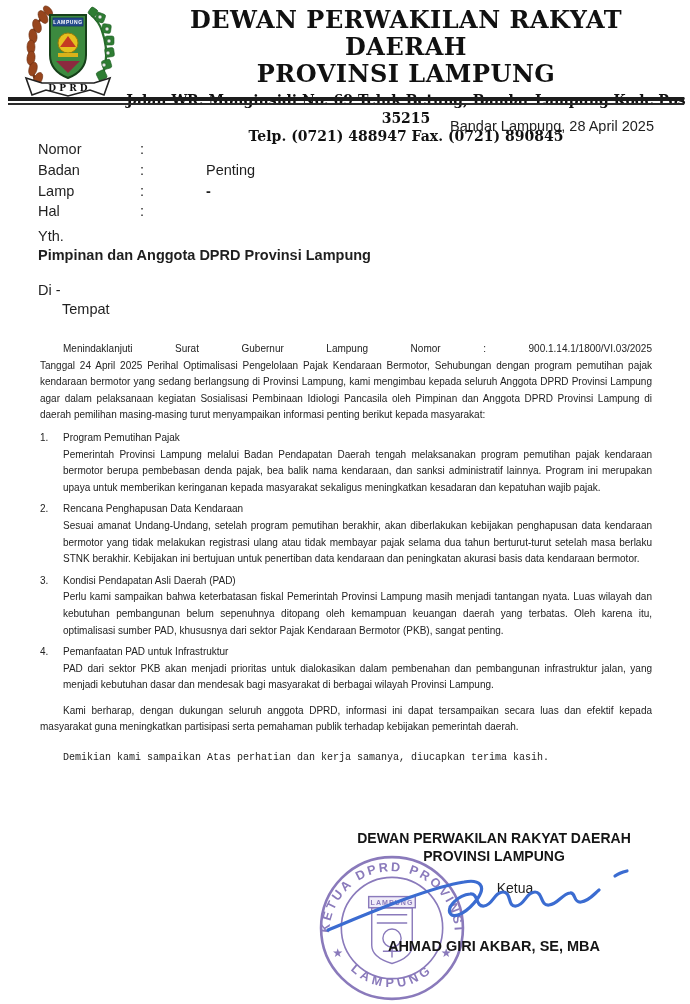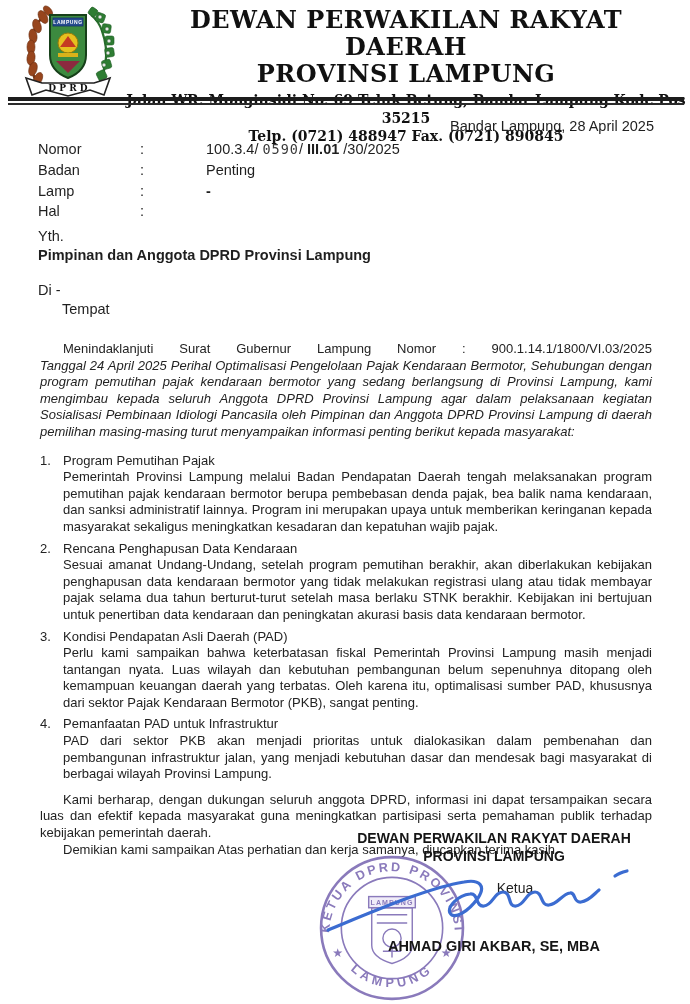--- a/index.html
+++ b/index.html
@@ -27,31 +27,31 @@
   .meta-value{}
   .stamped-num{font-family:"DejaVu Sans Mono","Liberation Mono",monospace;
     font-size:13.5px; letter-spacing:1px; color:#3a3a3a;}
   .bold{font-weight:bold;}
   
   .recipient{position:absolute; left:38px; top:227px; font-size:14.5px; line-height:18.5px;}
   .recipient .name{font-weight:bold;}
   .recipient .di{margin-top:17px;}
   .recipient .tempat{padding-left:24px;}
   
-  .body{position:absolute; left:40px; top:341px; width:612px; font-size:13px; line-height:16.6px; color:#232323;}
+  .body{position:absolute; left:40px; top:341px; width:612px; font-size:10px; line-height:16.6px; color:#232323;}
   .p-first{ text-align:justify; text-align-last:justify; padding-left:23px; white-space:nowrap; overflow:hidden;}
   .p-first{white-space:normal;}
-  .p-rest{text-align:justify; margin-bottom:12px;font-style:italic;}
+  .p-rest{text-align:justify; margin-bottom:6px;}
   .item{display:flex; margin-top:5px;}
   .item-num{width:23px; flex:none;}
   .item-body{flex:1;}
   .item-title{text-align:left;}
   .item-text{text-align:justify;}
   .closing{margin-top:9px; text-align:justify; text-indent:23px;}
-  .closing2{text-indent:23px;}
+  .closing2{margin-top:14px; text-indent:23px;font-family:Liberation Mono, monospace;}
   
   .sigblock{position:absolute; left:328px; top:830px; width:332px; text-align:center; font-size:14px;}
   .sig-org{font-weight:bold; line-height:17.5px; color:#151515;}
   .sig-title{margin-top:15px; margin-left:42px;}
   .sig-name{position:absolute; left:0; right:0; top:108px; font-weight:bold; font-size:14.5px; z-index:6; color:#161616;}
   .stamp{position:absolute; left:316px; top:852px; width:152px; height:152px; z-index:4; opacity:.88;}
   .signature{position:absolute; left:322px; top:864px; width:312px; height:78px; z-index:5;}
 </style>
 </head>
 <body>
@@ -108,21 +108,20 @@
   </div>
   <div class="rule-thick"></div>
   <div class="rule-thin"></div>
 
   <div class="dateline">Bandar Lampung, 28 April 2025</div>
 
   <div class="meta">
     <div class="meta-row">
       <span class="meta-label">Nomor</span>
       <span class="meta-colon">:</span>
-      <span class="meta-value"><span>100.3.4/ </span><span class="stamped-num">0590</span><span>/ </span><span class="bold">III.01</span><span> /30/2025</span></span>
     </div>
     <div class="meta-row">
       <span class="meta-label">Badan</span>
       <span class="meta-colon">:</span>
       <span class="meta-value">Penting</span>
     </div>
     <div class="meta-row">
       <span class="meta-label">Lamp</span>
       <span class="meta-colon">:</span>
       <span class="meta-value bold">-</span>

